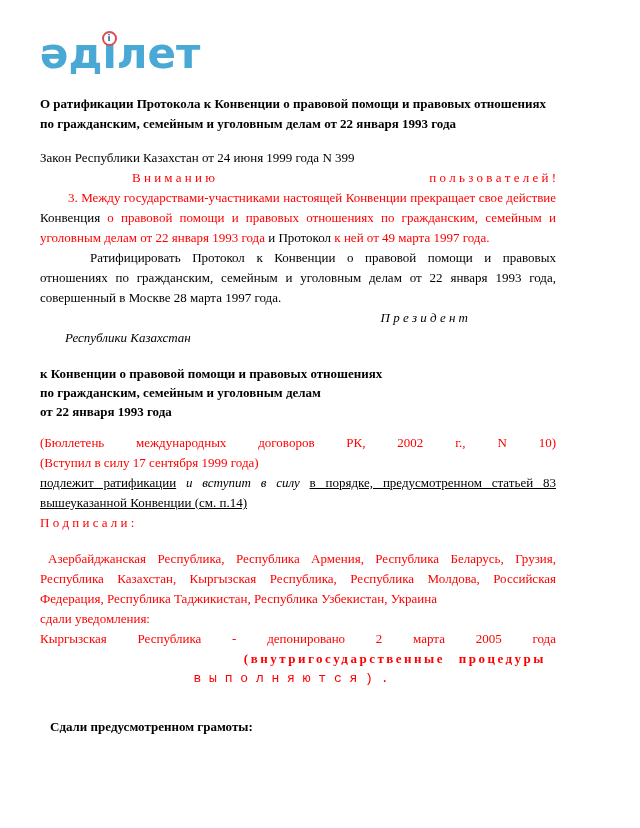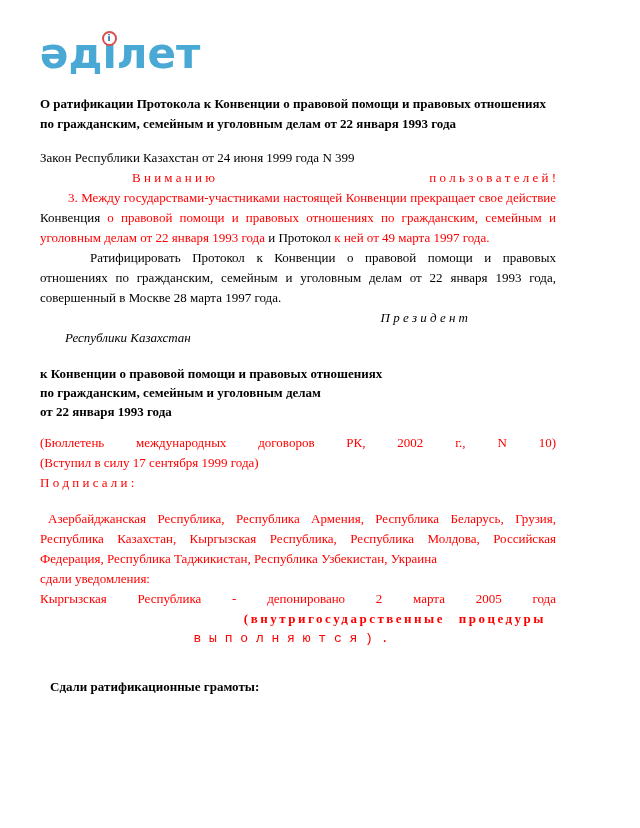--- a/index.html
+++ b/index.html
@@ -80,26 +80,27 @@
 
   <div class="protocol-heading">
     <div>к Конвенции о правовой помощи и правовых отношениях</div>
     <div>по гражданским, семейным и уголовным делам</div>
     <div>от 22 января 1993 года</div>
   </div>
 
   <div class="red jl">(Бюллетень международных договоров РК, 2002 г., N 10)</div>
   <div class="red">(Вступил в силу 17 сентября 1999 года)</div>
 
+  <p class="justify"><span class="u">подлежит ратификации</span><span class="i"> и вступит в силу </span><span class="u">в порядке, предусмотренном статьей 83 вышеуказанной Конвенции (см. п.14)</span></p>
 
   <div class="red signed-label">П о д п и с а л и :</div>
 
   <p class="red justify signatories">Азербайджанская Республика, Республика Армения, Республика Беларусь, Грузия, Республика Казахстан, Кыргызская Республика, Республика Молдова, Российская Федерация, Республика Таджикистан, Республика Узбекистан, Украина</p>
 
   <div class="red">сдали уведомления:</div>
 
   <div class="red jl">Кыргызская Республика - депонировано 2 марта 2005 года</div>
   <div class="red ky-line2">(внутригосударственные процедуры</div>
   <div class="red ky-line3">в ы п о л н я ю т с я ) .</div>
 
-  <div class="deposited">Сдали ратификационные грамоты:</div>
+  <div class="deposited">Сдали предусмотренном грамоты:</div>
 
 </div>
 
 </body></html>

